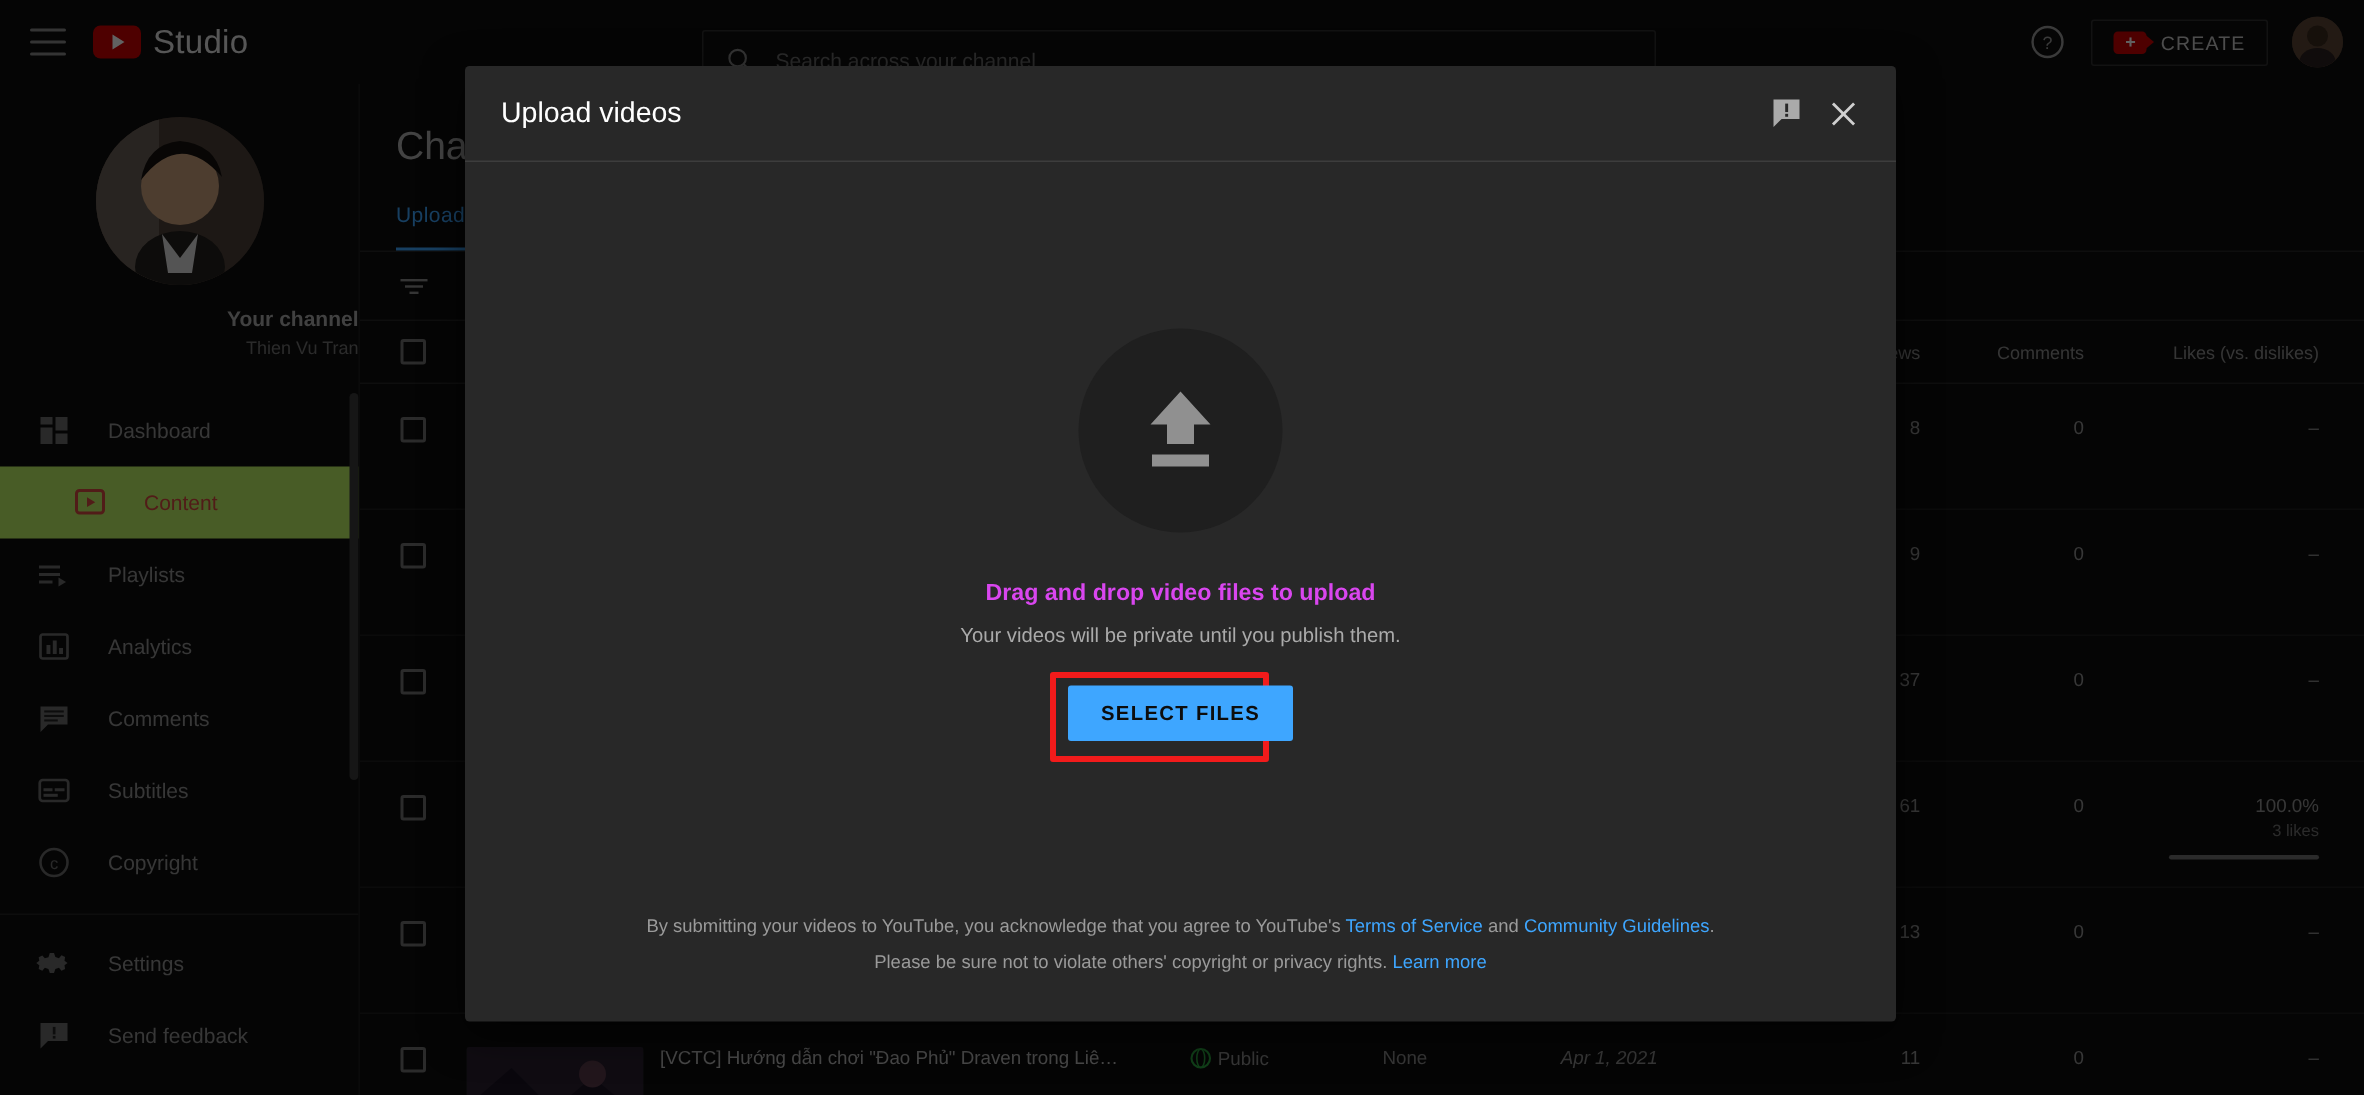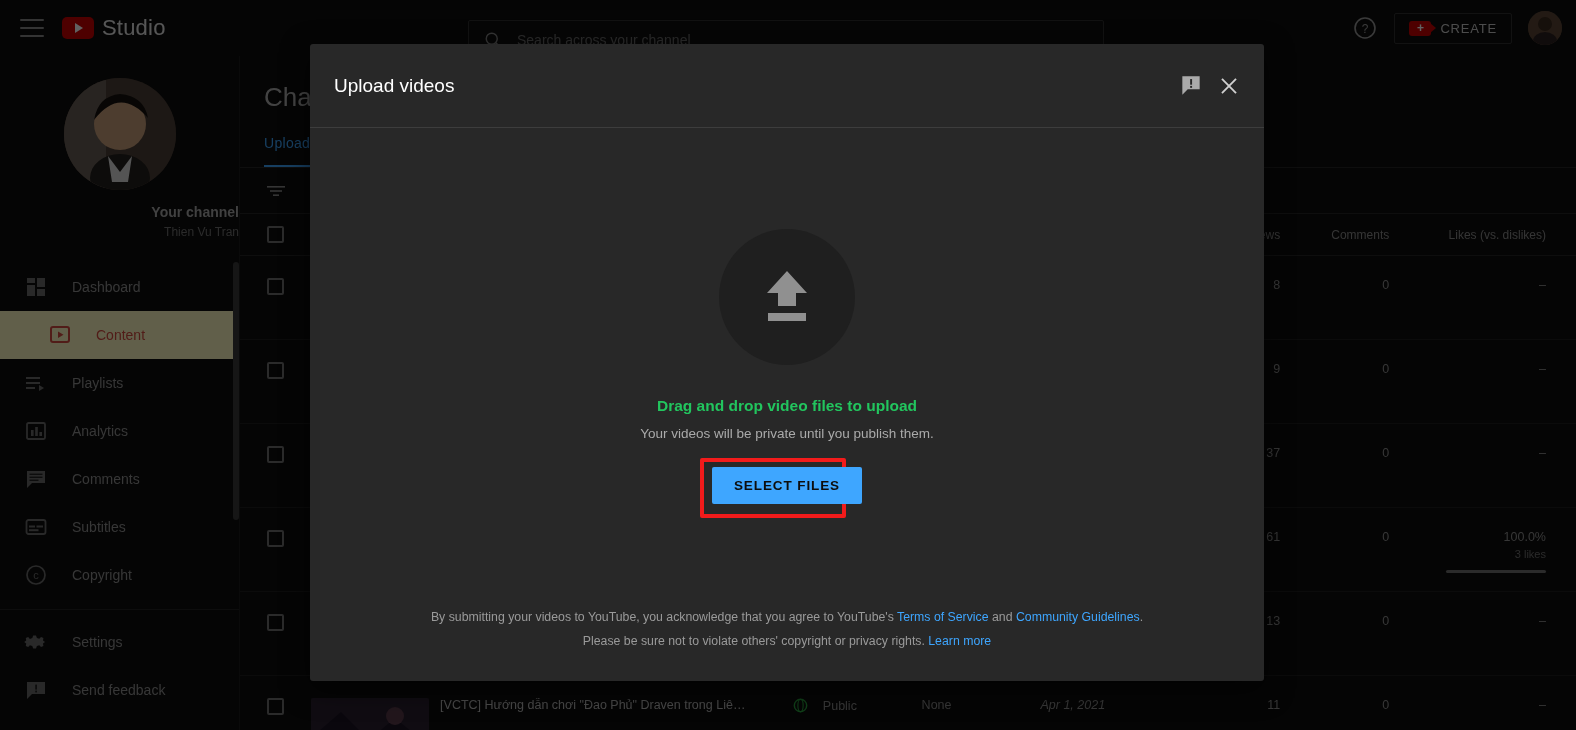--- a/index.html
+++ b/index.html
@@ -78,21 +78,21 @@
   .chan-name { color: #aaa; font-size: 14px; font-weight: bold; }
   .chan-sub { color: #717171; font-size: 12px; margin-top: 5px; }
 
   .navlist { margin-top: 10px; }
   .navitem {
     display: flex; align-items: center; height: 48px; padding-left: 24px;
     cursor: pointer; gap: 24px;
   }
   .navitem .ico { width: 24px; height: 24px; flex: 0 0 auto; opacity: .72; }
   .navitem .lbl { color: #909090; font-size: 14px; }
-  .navitem.active { background: #fef9c3; padding-left: 48px; }
+  .navitem.active { background: #bef264; padding-left: 48px; }
   .navitem.active .lbl { color: #d44b3f; }
   .navitem.active .ico { opacity: 1; }
   .nav-divider { height: 1px; background: #242424; margin: 10px 0 8px; }
 
   .sb-scroll {
     position: absolute; left: 233px; top: 206px; width: 6px; height: 258px;
     background: #3a3a3a; border-radius: 3px; cursor: pointer;
   }
 
   
@@ -115,55 +115,55 @@
   .tr {
     display: flex; align-items: flex-start; height: 84px;
     border-bottom: 1px solid #1d1d1d; color: #909090; font-size: 12.5px;
     padding-top: 22px;
   }
   .c-chk { width: 72px; display: flex; justify-content: center; padding-top: 0; }
   .chkbox { width: 17px; height: 17px; border: 2px solid #717171; border-radius: 2px; cursor: pointer; }
   .c-thumb { width: 130px; }
   .thumb { width: 118px; height: 66px; background: #232323; border-radius: 2px; overflow: hidden; }
   .c-title { width: 356px; color: #bdbdbd; overflow: hidden; white-space: nowrap; text-overflow: ellipsis; padding-right: 14px; }
-  .c-vis { width: 130px; display: flex; align-items: center; gap: 15px; }
+  .c-vis { width: 130px; display: flex; align-items: center; gap: 4px; }
   .globe { width: 15px; height: 15px; }
   .c-rest { width: 120px; }
   .c-date { width: 150px; font-style: italic; }
   .c-views { width: 110px; text-align: right; padding-right: 18px; }
   .c-comm { width: 110px; text-align: right; padding-right: 18px; }
   .c-likes { width: 170px; text-align: right; padding-right: 30px; }
   .likes-sub { color: #717171; font-size: 11px; margin-top: 4px; }
   .likes-bar { height: 3px; background: #717171; border-radius: 2px; margin-top: 10px; margin-left: auto; width: 100px; }
 
   .scrim { position: absolute; left: 0; top: 0; width: 1576px; height: 730px; background: rgba(0,0,0,.62); z-index: 10; }
 
   
   .dialog {
     position: absolute; left: 310px; top: 44px; width: 954px; height: 637px;
     background: #282828; border-radius: 3px; z-index: 20;
     box-shadow: 0 8px 28px rgba(0,0,0,.6);
     display: flex; flex-direction: column;
   }
   .dlg-head {
-    height: 84px; display: flex; align-items: center; padding: 0 22px 0 24px;
+    height: 64px; display: flex; align-items: center; padding: 0 22px 0 24px;
     border-bottom: 1px solid #3d3d3d; flex: 0 0 auto;
   }
   .dlg-title { color: #fff; font-size: 19px; flex: 1; }
   .dlg-ico { width: 26px; height: 26px; margin-left: 12px; cursor: pointer; }
   .dlg-body {
     flex: 1; display: flex; flex-direction: column; align-items: center;
     justify-content: center; position: relative;
   }
   .upload-circle {
     width: 136px; height: 136px; border-radius: 50%; background: #1f1f1f;
     display: flex; align-items: center; justify-content: center;
     margin-bottom: 32px;
   }
-  .drop-title { color: #22c55e; font-size: 15.5px; font-weight: bold; margin-bottom: 11px; }
+  .drop-title { color: #d946ef; font-size: 15.5px; font-weight: bold; margin-bottom: 11px; }
   .drop-sub { color: #aaa; font-size: 13.5px; }
   .btn-zone { position: relative; margin-top: 26px; }
   .redbox {
     position: absolute; left: -12px; top: -9px; width: 146px; height: 60px;
     border: 4px solid #f21b1b; border-radius: 2px; pointer-events: none;
   }
   .select-btn {
     position: relative; background: #3ea6ff; color: #0d0d0d;
     font-size: 13.5px; font-weight: bold; letter-spacing: .9px;
     padding: 11px 22px; border: none; border-radius: 2px; cursor: pointer;

